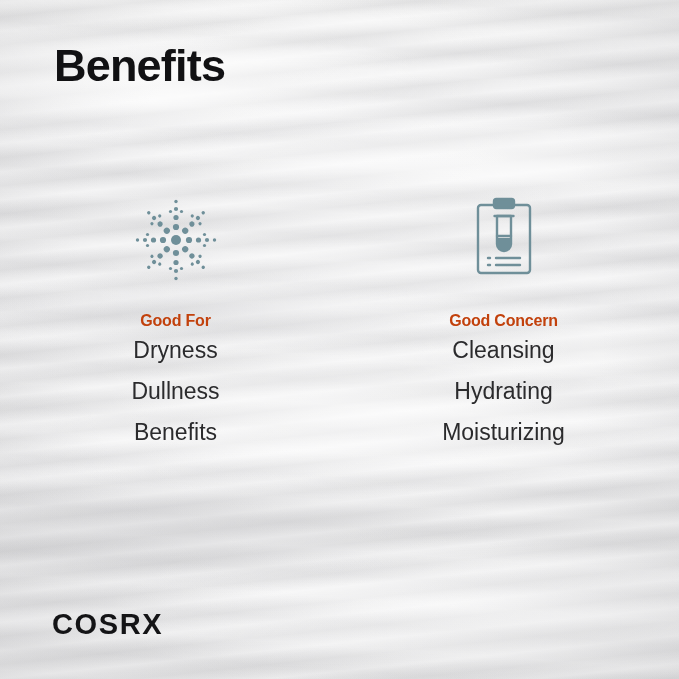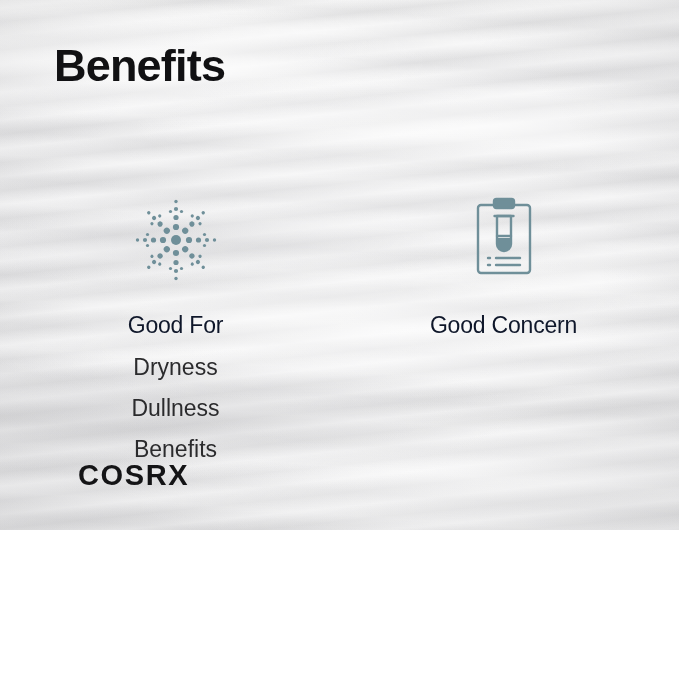--- a/index.html
+++ b/index.html
@@ -8,21 +8,21 @@
   }
   body {
     width: 679px;
     height: 679px;
     font-family: "Liberation Sans", sans-serif;
     overflow: hidden;
   }
   .canvas {
     position: relative;
     width: 679px;
-    height: 530px;
+    height: 679px;
     background: #ececec;
     overflow: hidden;
   }
   
   .bg-base {
     position: absolute;
     inset: 0;
     background:
       linear-gradient(178deg, #f2f2f2 0%, #ececed 18%, #e9e9ea 32%, #eeeeef 45%,
                       #e6e6e7 56%, #ededee 66%, #e4e4e5 78%, #ebebec 88%, #e2e2e3 100%);
@@ -102,43 +102,42 @@
   .col.left  { margin-right: 14px; }
   .col.right { margin-left: 14px; }
   .icon-wrap {
     height: 100px;
     display: flex;
     align-items: center;
     justify-content: center;
   }
   .col-title {
     margin-top: 22px;
-    font-size: 23px;
-    font-weight: normal;
-    color: #0f172a;
+    font-size: 16px;
+    font-weight: bold;
+    color: #c2410c;
     letter-spacing: -0.2px;
   }
   .col-list {
-    margin-top: 8px;
+    margin-top: 0;
   }
   .col-list div {
     font-size: 23px;
     line-height: 41px;
     color: #2b2b2d;
     font-weight: 400;
   }
   .brand {
     position: absolute;
     left: 52px;
     bottom: 38px;
     font-size: 29px;
     font-weight: bold;
     letter-spacing: 1.6px;
     color: #141416;
-    margin-left: 26px;
   }
 </style>
 </head>
 <body>
 
 <div class="canvas">
   <div class="bg-base"></div>
   <div class="bg-streaks"></div>
   <div class="bg-streaks2"></div>
   <div class="bg-blobs"></div>
@@ -248,19 +247,24 @@
               <path d="M41 46 v6 a7 7 0 0 0 14 0 v-6 z" fill="#6f8f99" stroke="none"></path>
 
               <line x1="32" y1="66" x2="34" y2="66"></line>
               <line x1="40" y1="66" x2="64" y2="66"></line>
               <line x1="32" y1="73" x2="34" y2="73"></line>
               <line x1="40" y1="73" x2="64" y2="73"></line>
             </g>
           </svg>
         </div>
         <div class="col-title">Good Concern</div>
+        <div class="col-list">
+          <div>Cleansing</div>
+          <div>Hydrating</div>
+          <div>Moisturizing</div>
+        </div>
       </div>
 
     </div>
 
     <div class="brand">COSRX</div>
   </div>
 </div>
 
 </body></html>

